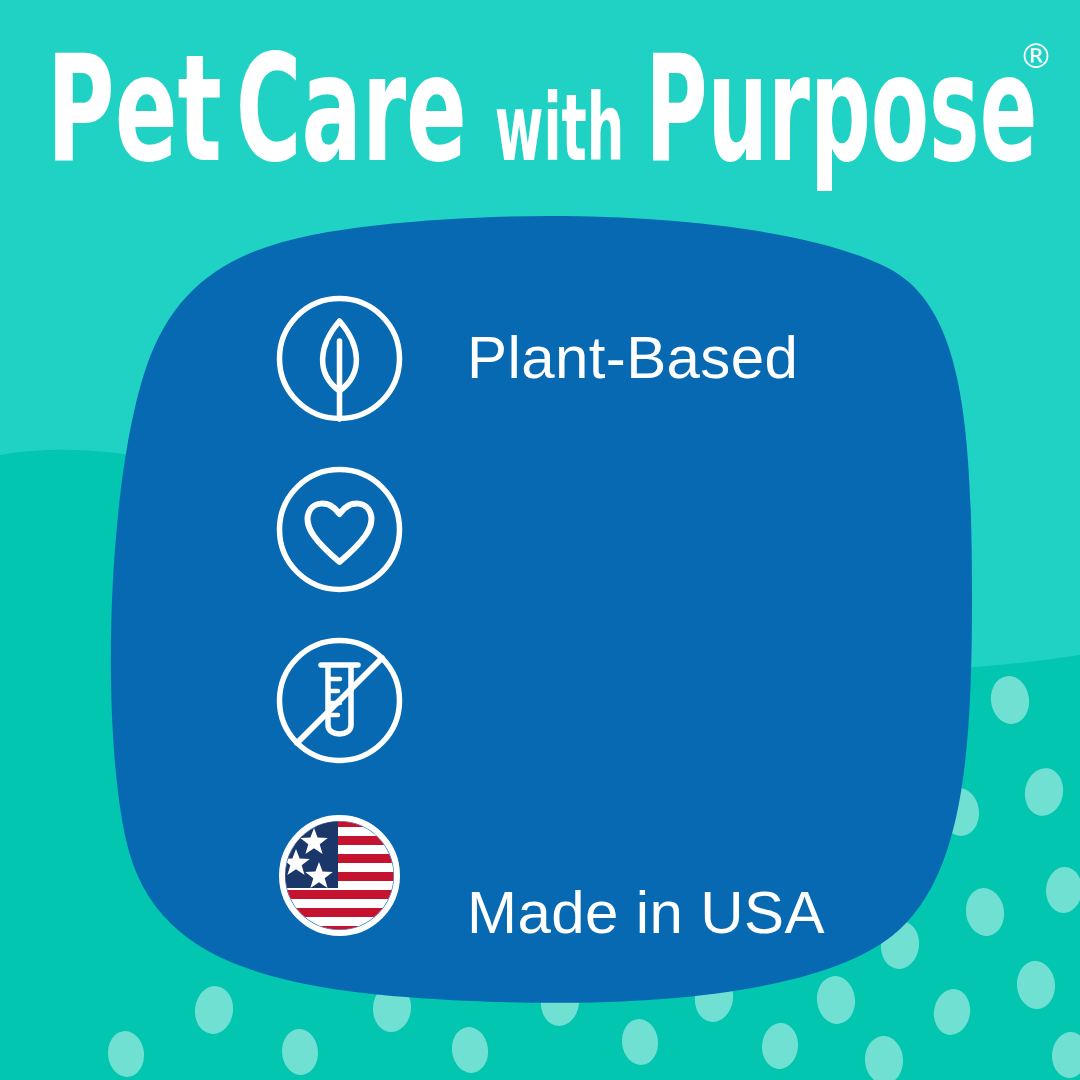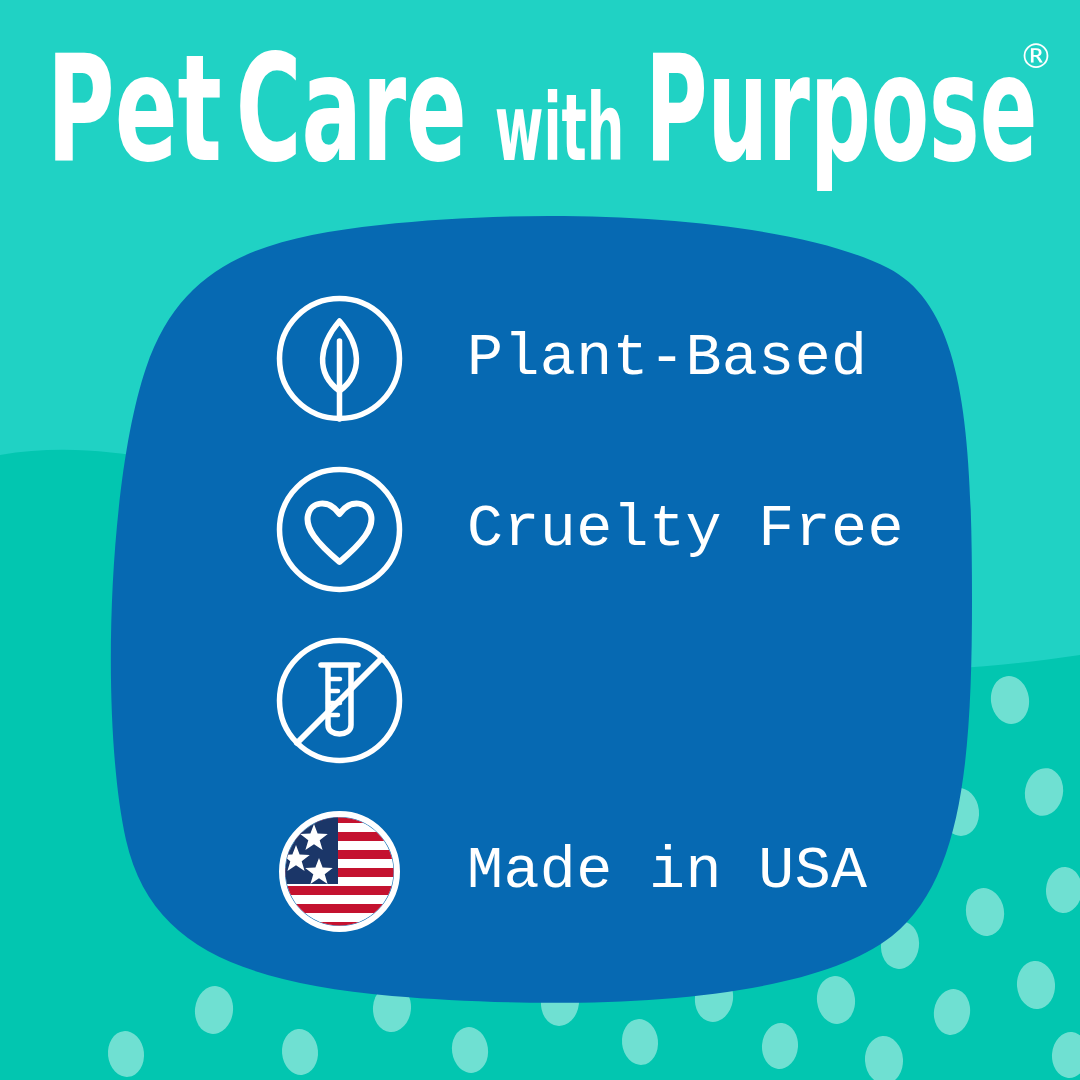--- a/index.html
+++ b/index.html
@@ -60,34 +60,34 @@
     left: 272px;
     top: 286px;
     width: 640px;
   }
   .feature-row {
     display: flex;
     align-items: center;
     height: 144px;
     margin-bottom: 27px;
   }
-  .feature-row:last-child { margin-bottom: 0; }
+  .feature-row:last-child { margin-bottom: 0; align-items: flex-end; }
 
   .feature-icon {
     width: 135px;
     height: 135px;
     flex: 0 0 135px;
     display: block;
   }
   .feature-icon svg { display: block; }
 
   .feature-label {
     margin-left: 60px;
     color: #ffffff;
-    font-family: Liberation Mono, monospace;
+    font-family: Liberation Sans, sans-serif;
     font-size: 60px;
     line-height: 1;
     letter-spacing: 0.4px;
     white-space: nowrap;
   }
 </style>
 </head>
 <body>
 
 <div id="poster">
@@ -164,21 +164,20 @@
       <span class="feature-icon">
         <svg width="135" height="135" viewBox="0 0 135 135">
           <circle cx="67.5" cy="67.5" r="60" fill="none" stroke="#ffffff" stroke-width="5.5"></circle>
           <path d="M67.5 100
                    C 44 80, 33 66, 36 53
                    C 39 40, 56 36, 67.5 52
                    C 79 36, 96 40, 99 53
                    C 102 66, 91 80, 67.5 100 Z" fill="none" stroke="#ffffff" stroke-width="6" stroke-linejoin="round"></path>
         </svg>
       </span>
-      <span class="feature-label">Cruelty Free</span>
     </div>
 
     <div class="feature-row">
       <span class="feature-icon">
         <svg width="135" height="135" viewBox="0 0 135 135">
           <circle cx="67.5" cy="67.5" r="60" fill="none" stroke="#ffffff" stroke-width="5.5"></circle>
 
           <path d="M56 32 L56 92 C 56 104, 79 104, 79 92 L79 32" fill="none" stroke="#ffffff" stroke-width="5.5" stroke-linejoin="round"></path>
 
           <line x1="49" y1="32" x2="86" y2="32" stroke="#ffffff" stroke-width="5.5" stroke-linecap="round"></line>

